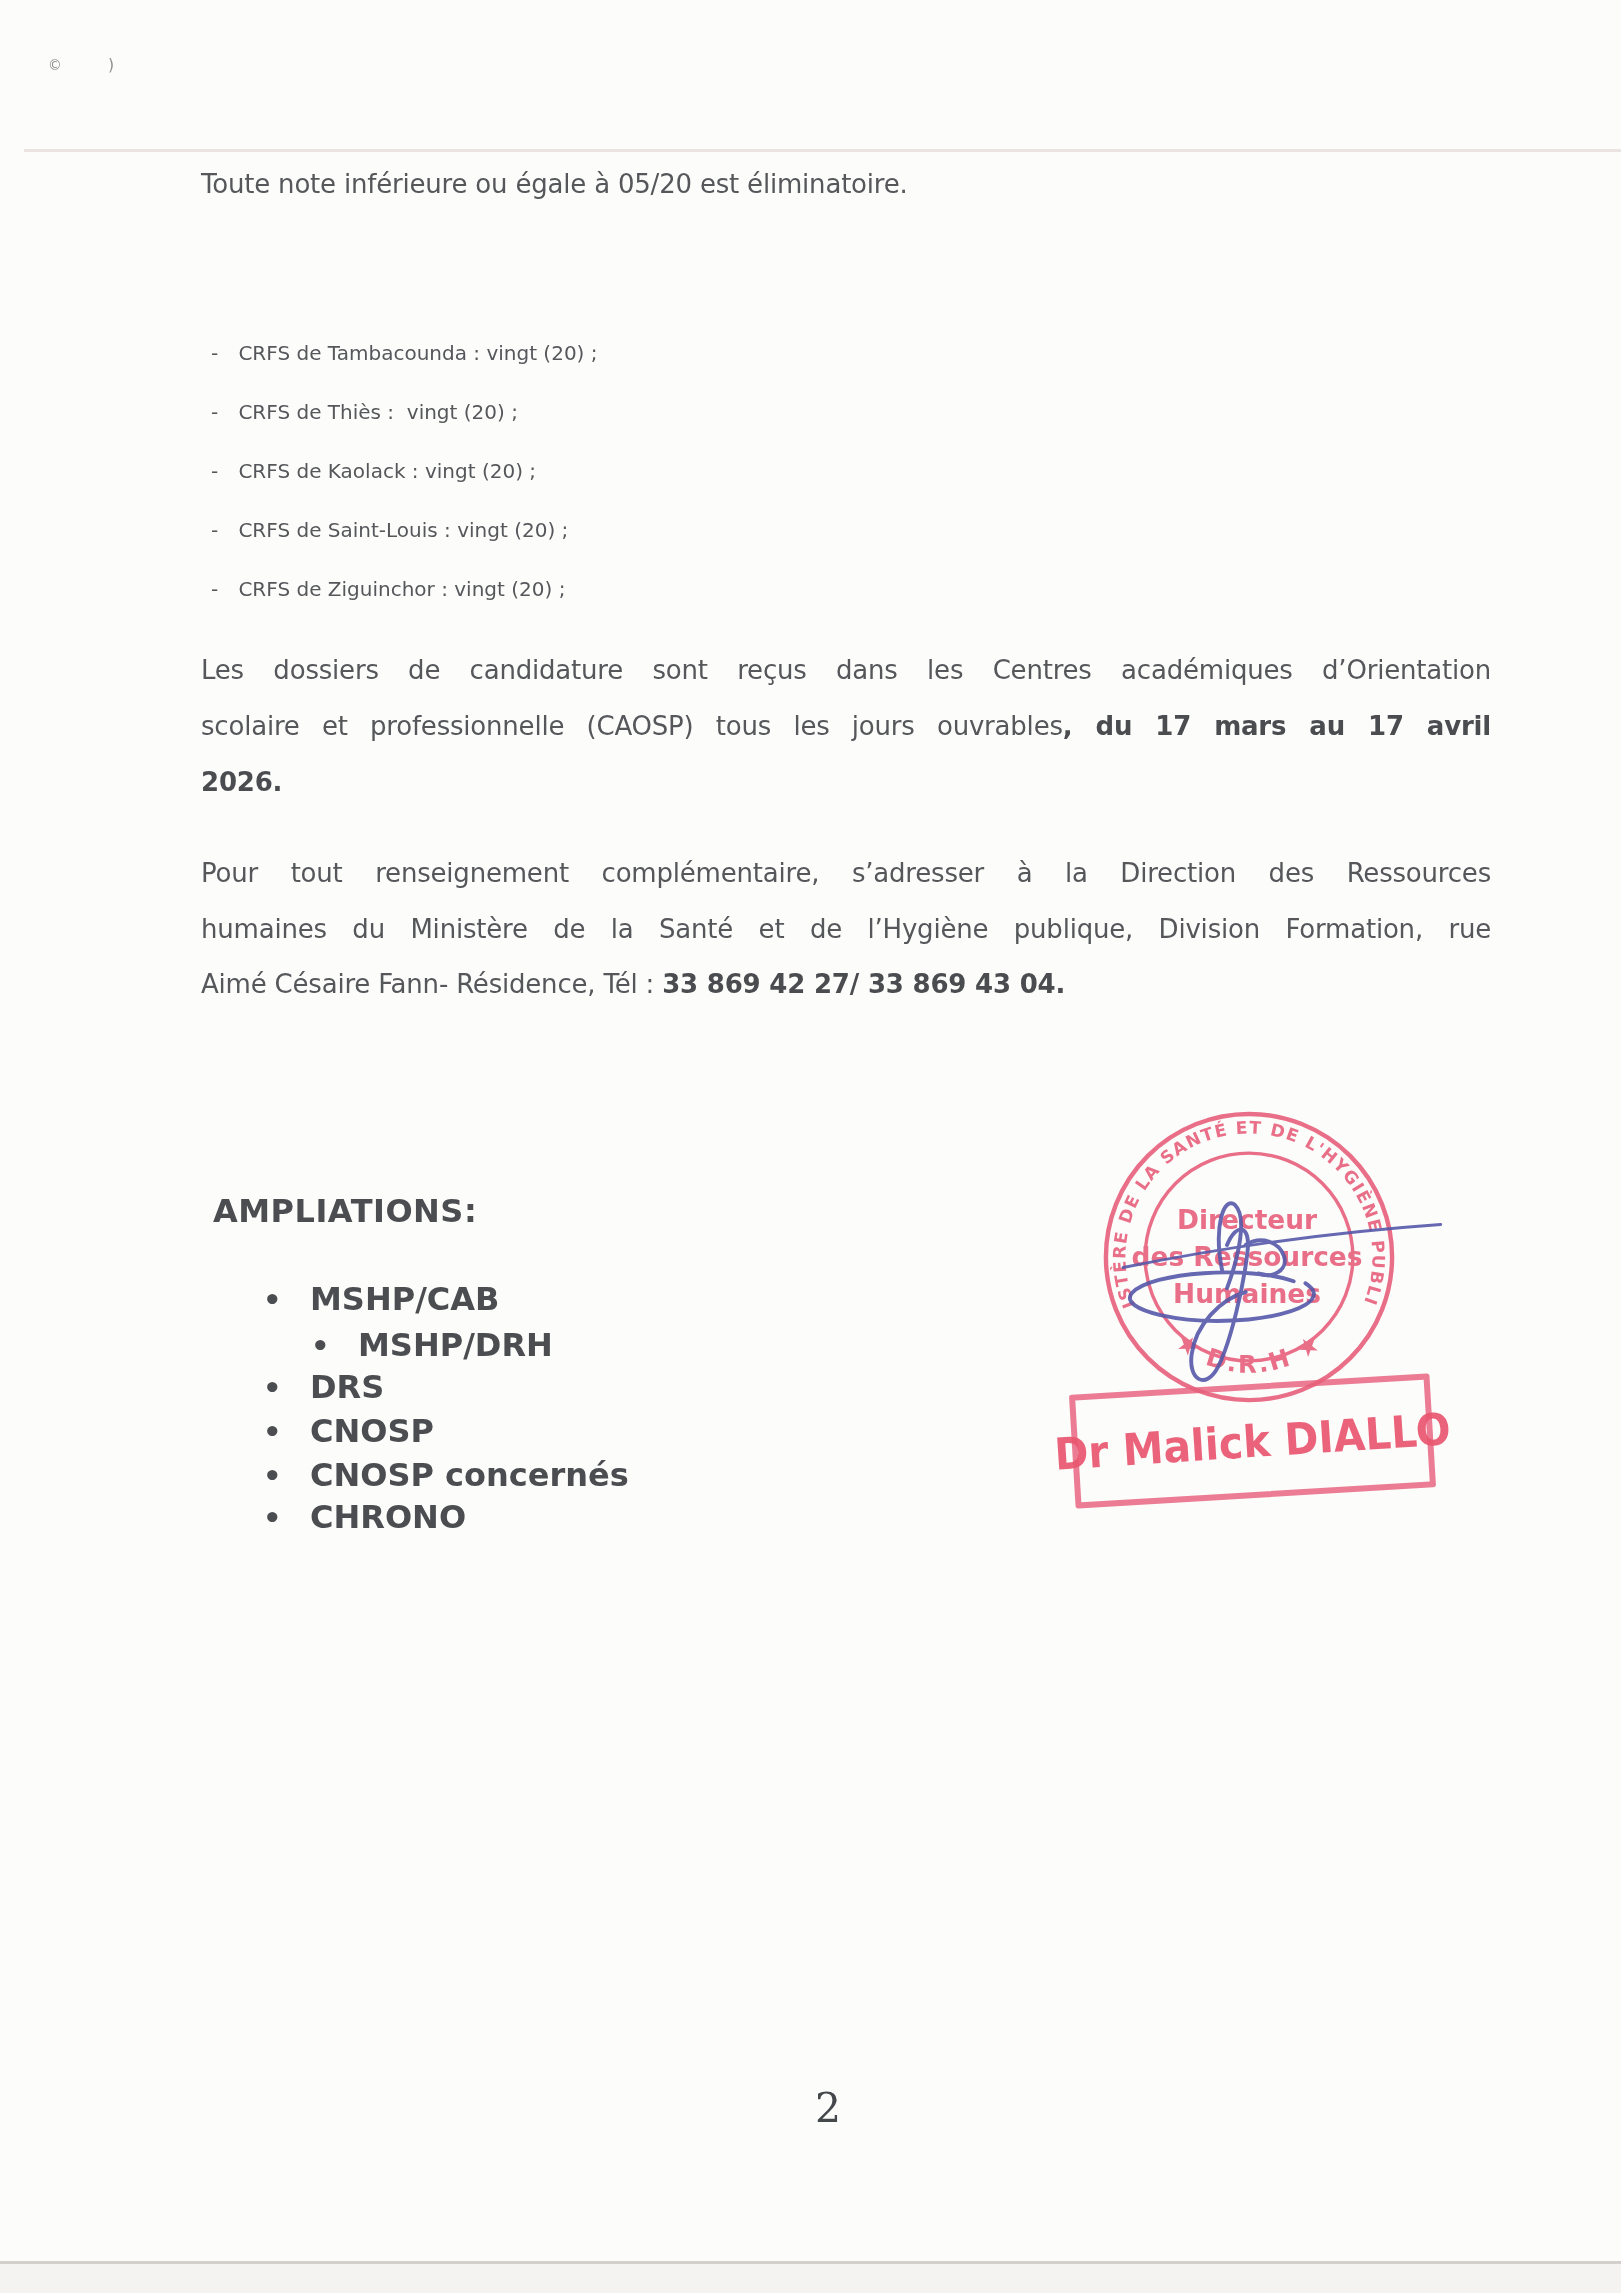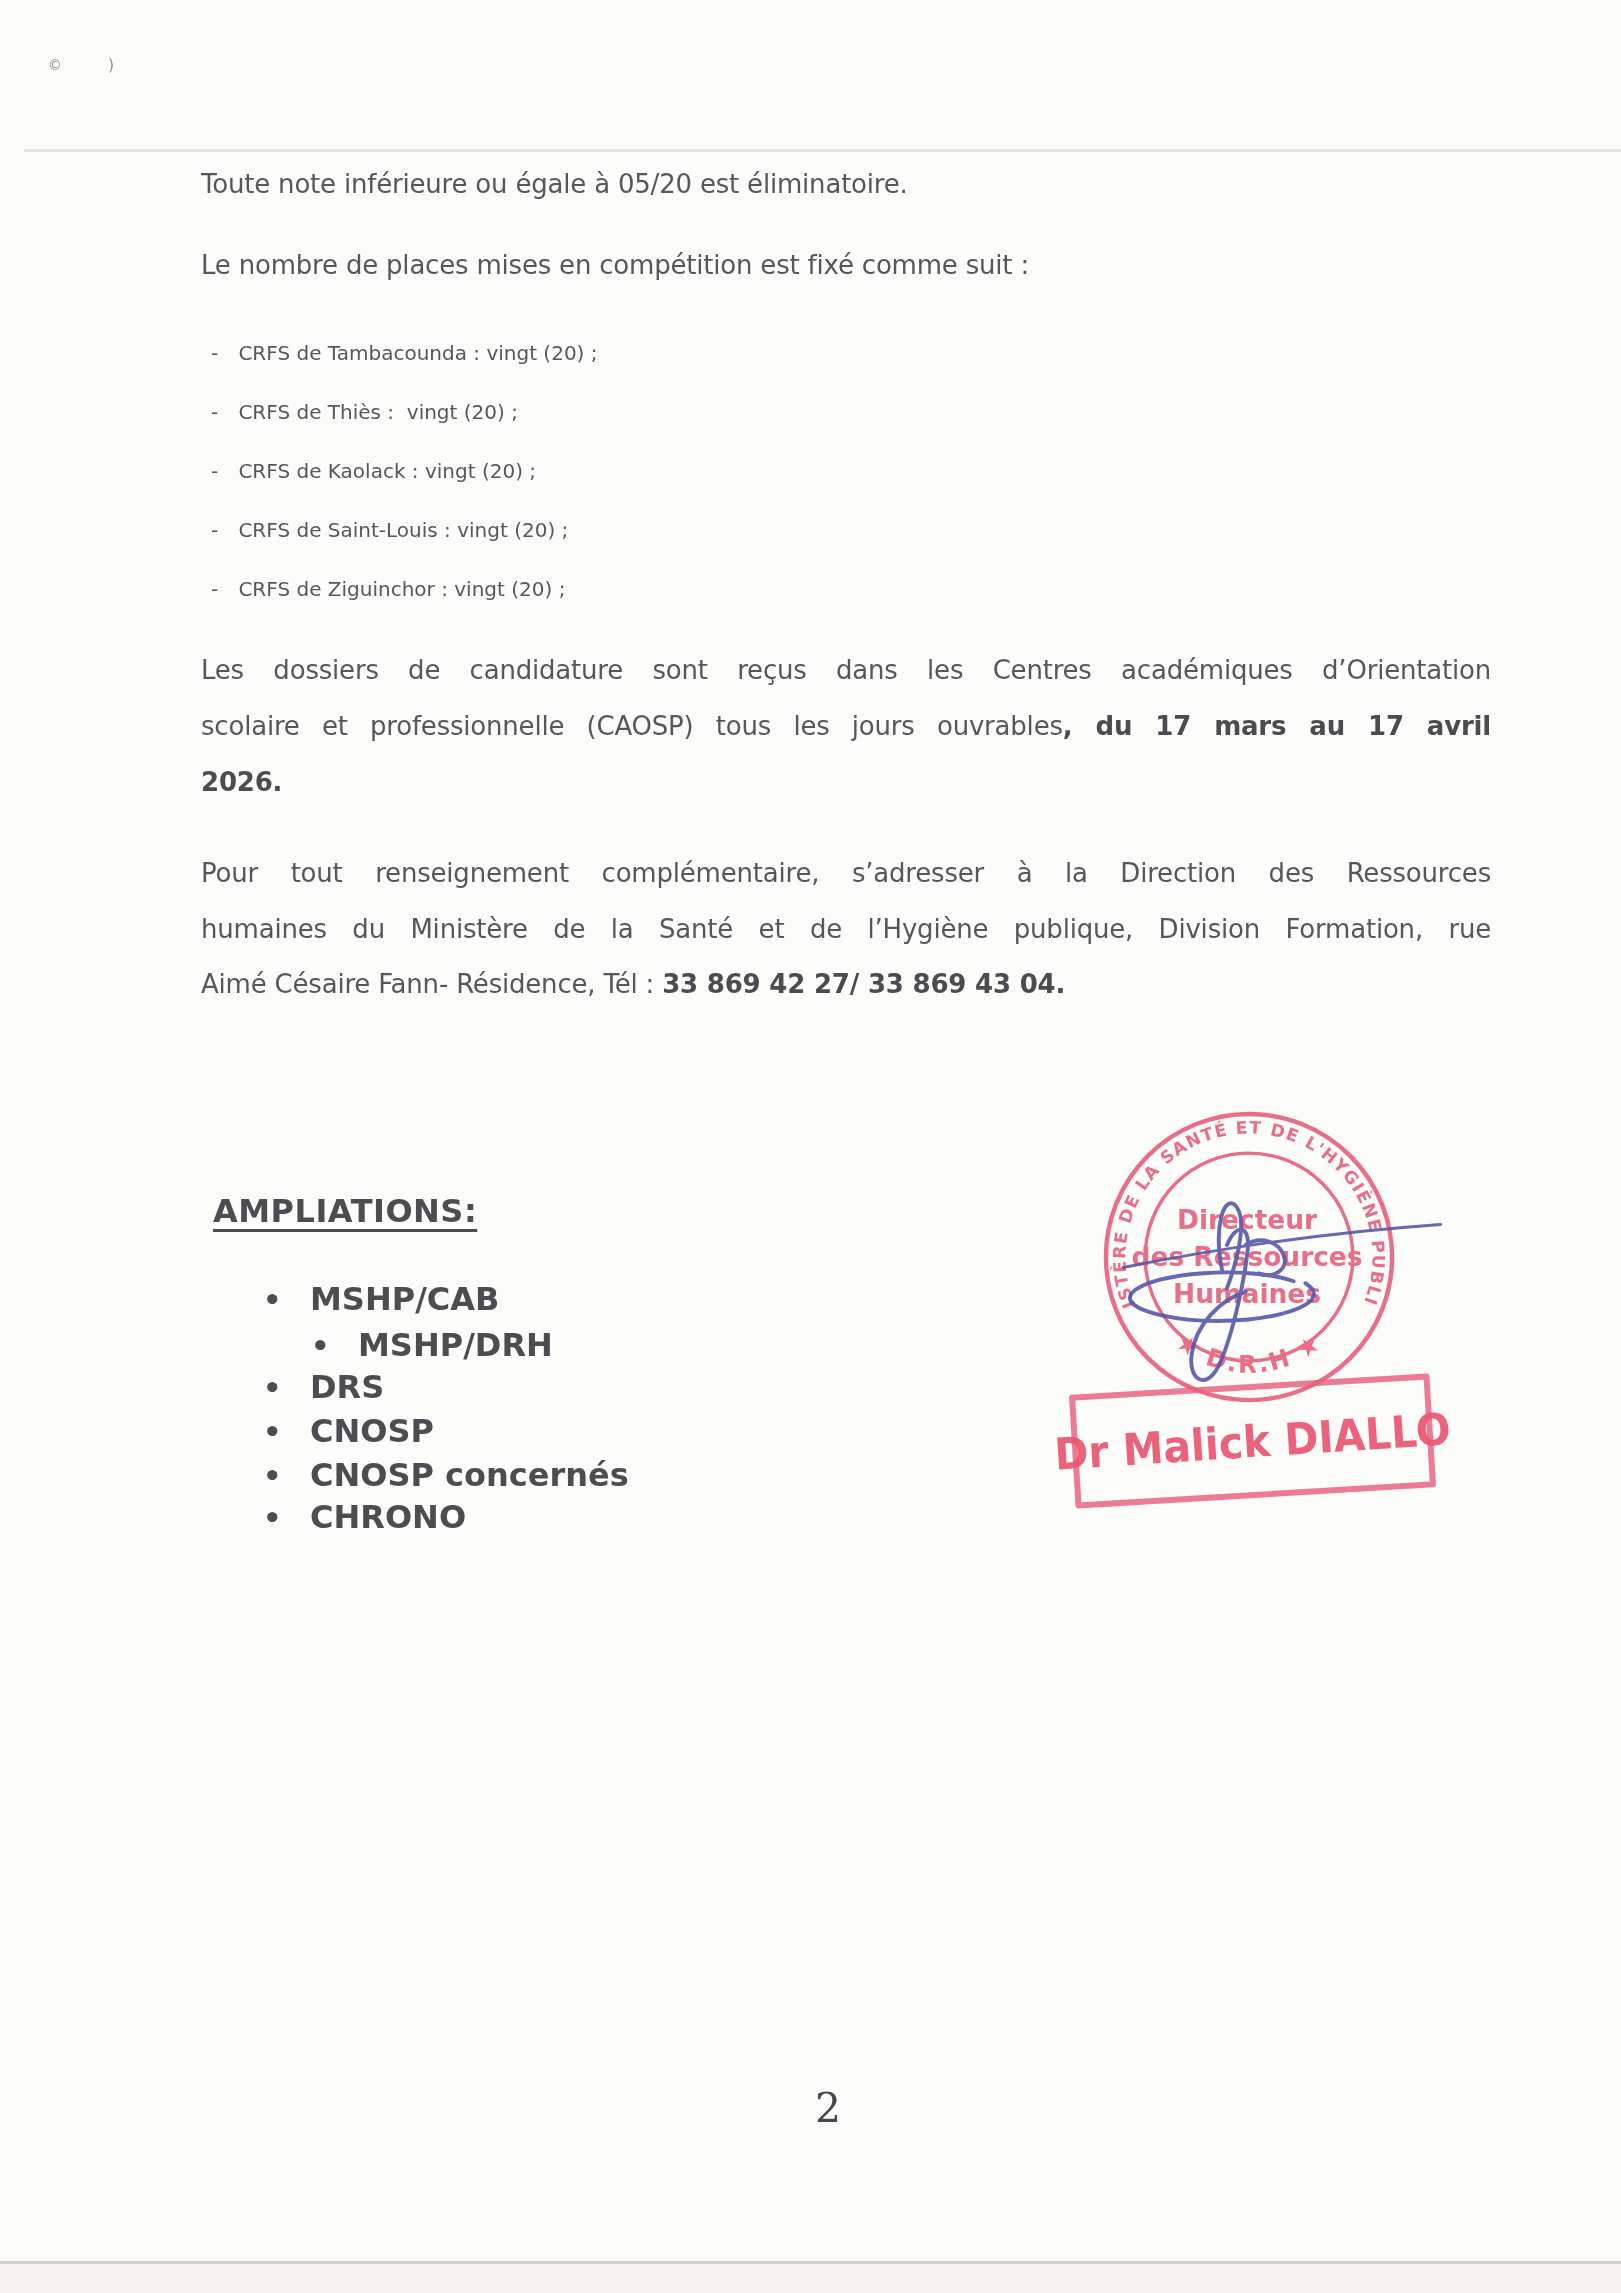--- a/index.html
+++ b/index.html
@@ -21,21 +21,21 @@
   }
   .just{white-space:normal;text-align:justify;text-align-last:justify;}
   .b{font-weight:700;color:#4a4c4f;}
 
   .dashrow{position:absolute;left:211px;font-size:20px;line-height:34px;white-space:pre;}
   .dashrow .dash{display:inline-block;width:27.4px;}
 
   .amp{
     position:absolute;left:213px;top:1192px;
     font-size:32px;font-weight:700;color:#4b4d50;letter-spacing:0.5px;
-    text-decoration:underline;text-decoration-thickness:2.9px;text-underline-offset:6.9px;
+    text-decoration-thickness:2.9px;text-underline-offset:6.9px;
   }
   .bulrow{
     position:absolute;left:263px;
     font-size:32px;line-height:37px;font-weight:700;color:#4b4d50;white-space:pre;
   }
   .bulrow .dot{display:inline-block;width:47px;font-size:29px;}
 
   .pageno{
     position:absolute;left:815px;top:2084px;
     font-family:"DejaVu Serif","Liberation Serif",serif;
@@ -60,21 +60,20 @@
 </head>
 <body>
 
 <div class="page">
 
   <span class="mark" style="left:48px;top:57px;font-size:13.7px;">©</span>
   <span class="mark" style="left:108px;top:55px;">)</span>
   <div class="scan-topline"></div>
 
   <div class="line" style="top:167px;">Toute note inférieure ou égale à 05/20 est éliminatoire.</div>
-  <div class="line" style="top:248px;">Le nombre de places mises en compétition est fixé comme suit :</div>
 
   <div class="dashrow" style="top:336px;"><span class="dash">-</span><span>CRFS de Tambacounda : vingt (20) ;</span></div>
   <div class="dashrow" style="top:395px;"><span class="dash">-</span><span>CRFS de Thiès :  vingt (20) ;</span></div>
   <div class="dashrow" style="top:454px;"><span class="dash">-</span><span>CRFS de Kaolack : vingt (20) ;</span></div>
   <div class="dashrow" style="top:513px;"><span class="dash">-</span><span>CRFS de Saint-Louis : vingt (20) ;</span></div>
   <div class="dashrow" style="top:572px;"><span class="dash">-</span><span>CRFS de Ziguinchor : vingt (20) ;</span></div>
 
   <div class="line just" style="top:653px;">Les dossiers de candidature sont reçus dans les Centres académiques d’Orientation</div>
   <div class="line just" style="top:709px;"><span>scolaire et professionnelle (CAOSP) tous les jours ouvrables</span><span class="b">, du 17 mars au 17 avril</span></div>
   <div class="line b" style="top:765px;">2026.</div>

